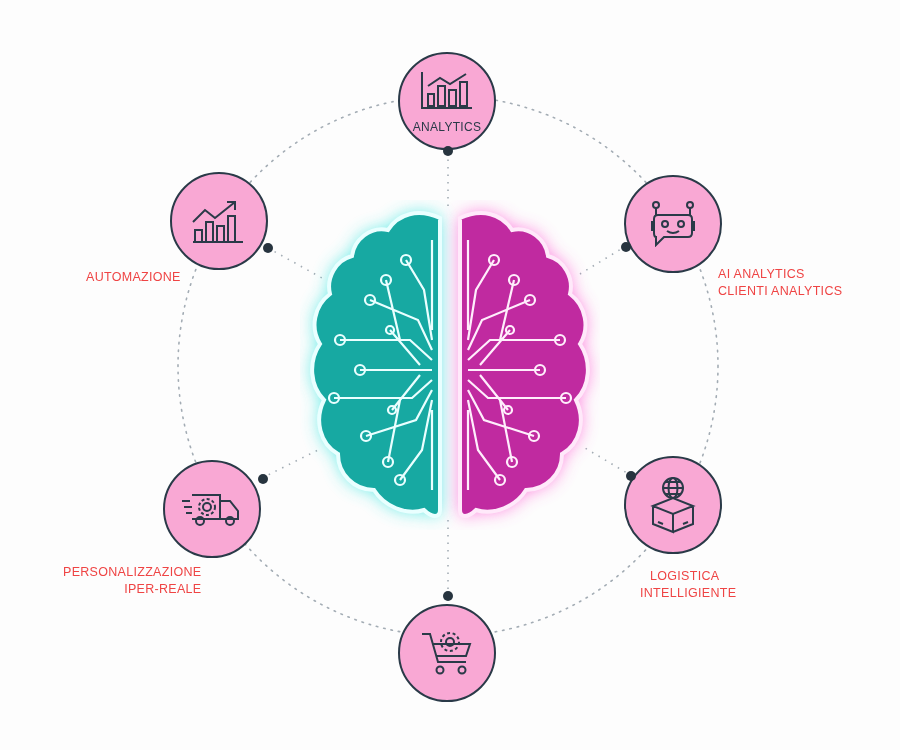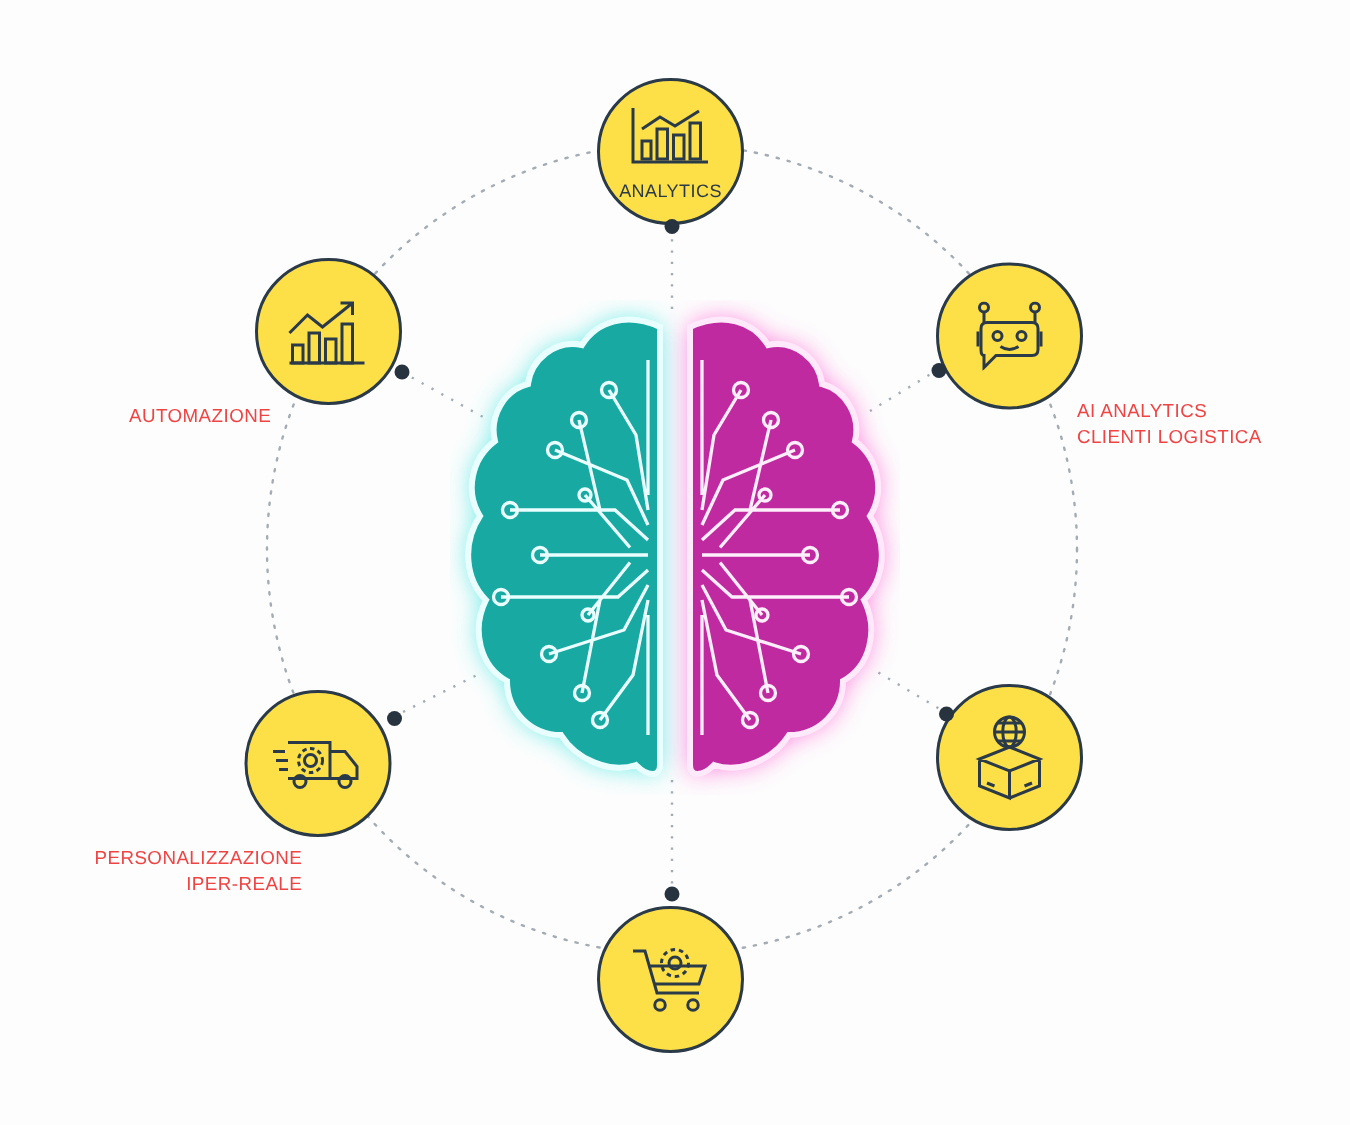--- a/index.html
+++ b/index.html
@@ -1,18 +1,18 @@
 <!DOCTYPE html>
 <html><head>
   <meta charset="utf-8">
   <style>
     html, body { margin:0; padding:0; }
     body { width:900px; height:750px; background:#fdfdfd; position:relative; overflow:hidden; font-family:"Liberation Sans", sans-serif; }
     .stage { position:absolute; left:0; top:0; width:900px; height:750px; }
-    .node { position:absolute; width:98px; height:98px; border:2.5px solid #2a3a48; border-radius:50%; background:#fde047; box-sizing:border-box;text-decoration:underline; }
+    .node { position:absolute; width:98px; height:98px; border:2.5px solid #2a3a48; border-radius:50%; background:#f9a8d4; box-sizing:border-box;text-decoration:underline; }
     .node svg { position:absolute; left:50%; top:50%; transform:translate(-50%,-50%); }
     .dot { position:absolute; width:10px; height:10px; border-radius:50%; background:#27343f; }
     .label { position:absolute; color:#ef4444; font-size:12.5px; letter-spacing:0.3px; line-height:17px; }
     .node-title { position:absolute; left:0; right:0; top:66px; text-align:center; font-size:12px; color:#2a3a48; letter-spacing:0.3px; }
   </style>
 </head>
 <body>
 
 <div class="stage">
 
@@ -106,21 +106,21 @@
           <path d="M4 20 V30 M46 20 V30"></path>
           <circle cx="17" cy="23" r="3"></circle>
           <circle cx="33" cy="23" r="3"></circle>
           <path d="M19 30 Q25 34 31 30"></path>
         </g>
     </svg>
   </div>
   <div class="dot" style="left:621px;top:242px"></div>
   <div class="label" style="left:718px;top:266px">
     <div>AI ANALYTICS</div>
-    <div>CLIENTI LOGISTICA</div>
+    <div>CLIENTI ANALYTICS</div>
   </div>
 
   <div class="node" style="left:163px;top:460px">
     <svg width="64" height="40" viewBox="0 0 64 40">
       <g stroke="#2a3a48" stroke-width="2" fill="none">
           <path d="M12 6 H40 V30 H12 M40 12 H50 L58 22 V30 H40"></path>
           <circle cx="20" cy="32" r="4"></circle>
           <circle cx="50" cy="32" r="4"></circle>
           <path d="M2 12 H10 M4 18 H12 M6 24 H12"></path>
           <circle cx="27" cy="18" r="4"></circle>
@@ -139,20 +139,24 @@
       <g stroke="#2a3a48" stroke-width="2" fill="none">
           <circle cx="24" cy="12" r="10"></circle>
           <ellipse cx="24" cy="12" rx="4.5" ry="10"></ellipse>
           <path d="M14 12 H34 M16 6 H32 M16 18 H32"></path>
           <path d="M4 30 L24 22 L44 30 L24 38 Z M4 30 V48 L24 56 V38 M44 30 V48 L24 56"></path>
           <path d="M9 46 L14 48 M34 48 L39 46"></path>
         </g>
     </svg>
   </div>
   <div class="dot" style="left:626px;top:471px"></div>
+  <div class="label" style="left:640px;top:568px">
+    <div style="padding-left:10px">LOGISTICA</div>
+    <div>INTELLIGIENTE</div>
+  </div>
 
   <div class="node" style="left:398px;top:604px">
     <svg width="54" height="50" viewBox="0 0 54 50">
       <g stroke="#2a3a48" stroke-width="2" fill="none">
           <path d="M2 6 H10 L18 34 H46 M12 16 H50 L46 28 H16"></path>
           <circle cx="20" cy="42" r="3.5"></circle>
           <circle cx="42" cy="42" r="3.5"></circle>
           <circle cx="30" cy="14" r="4"></circle>
           <circle cx="30" cy="14" r="9" stroke-dasharray="3 2.6"></circle>
         </g>

